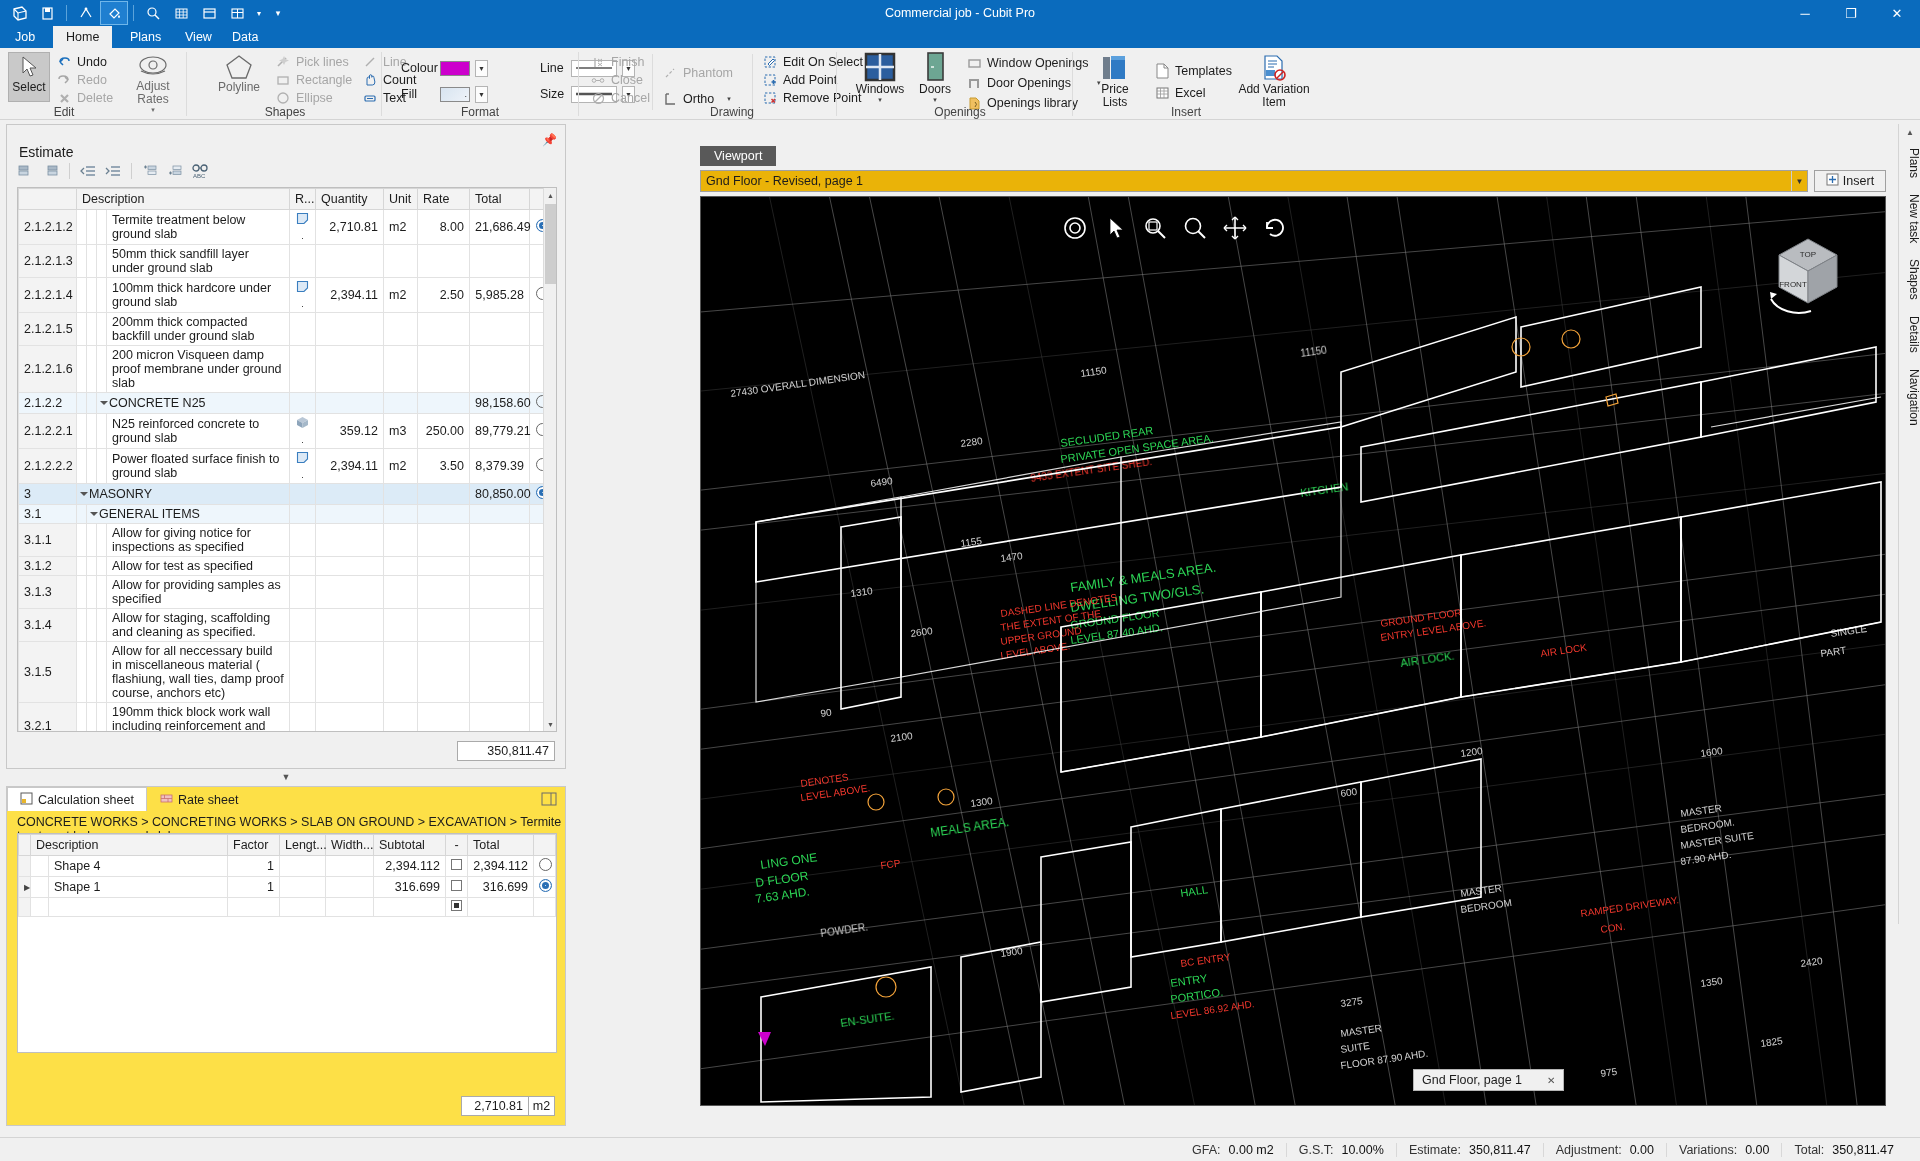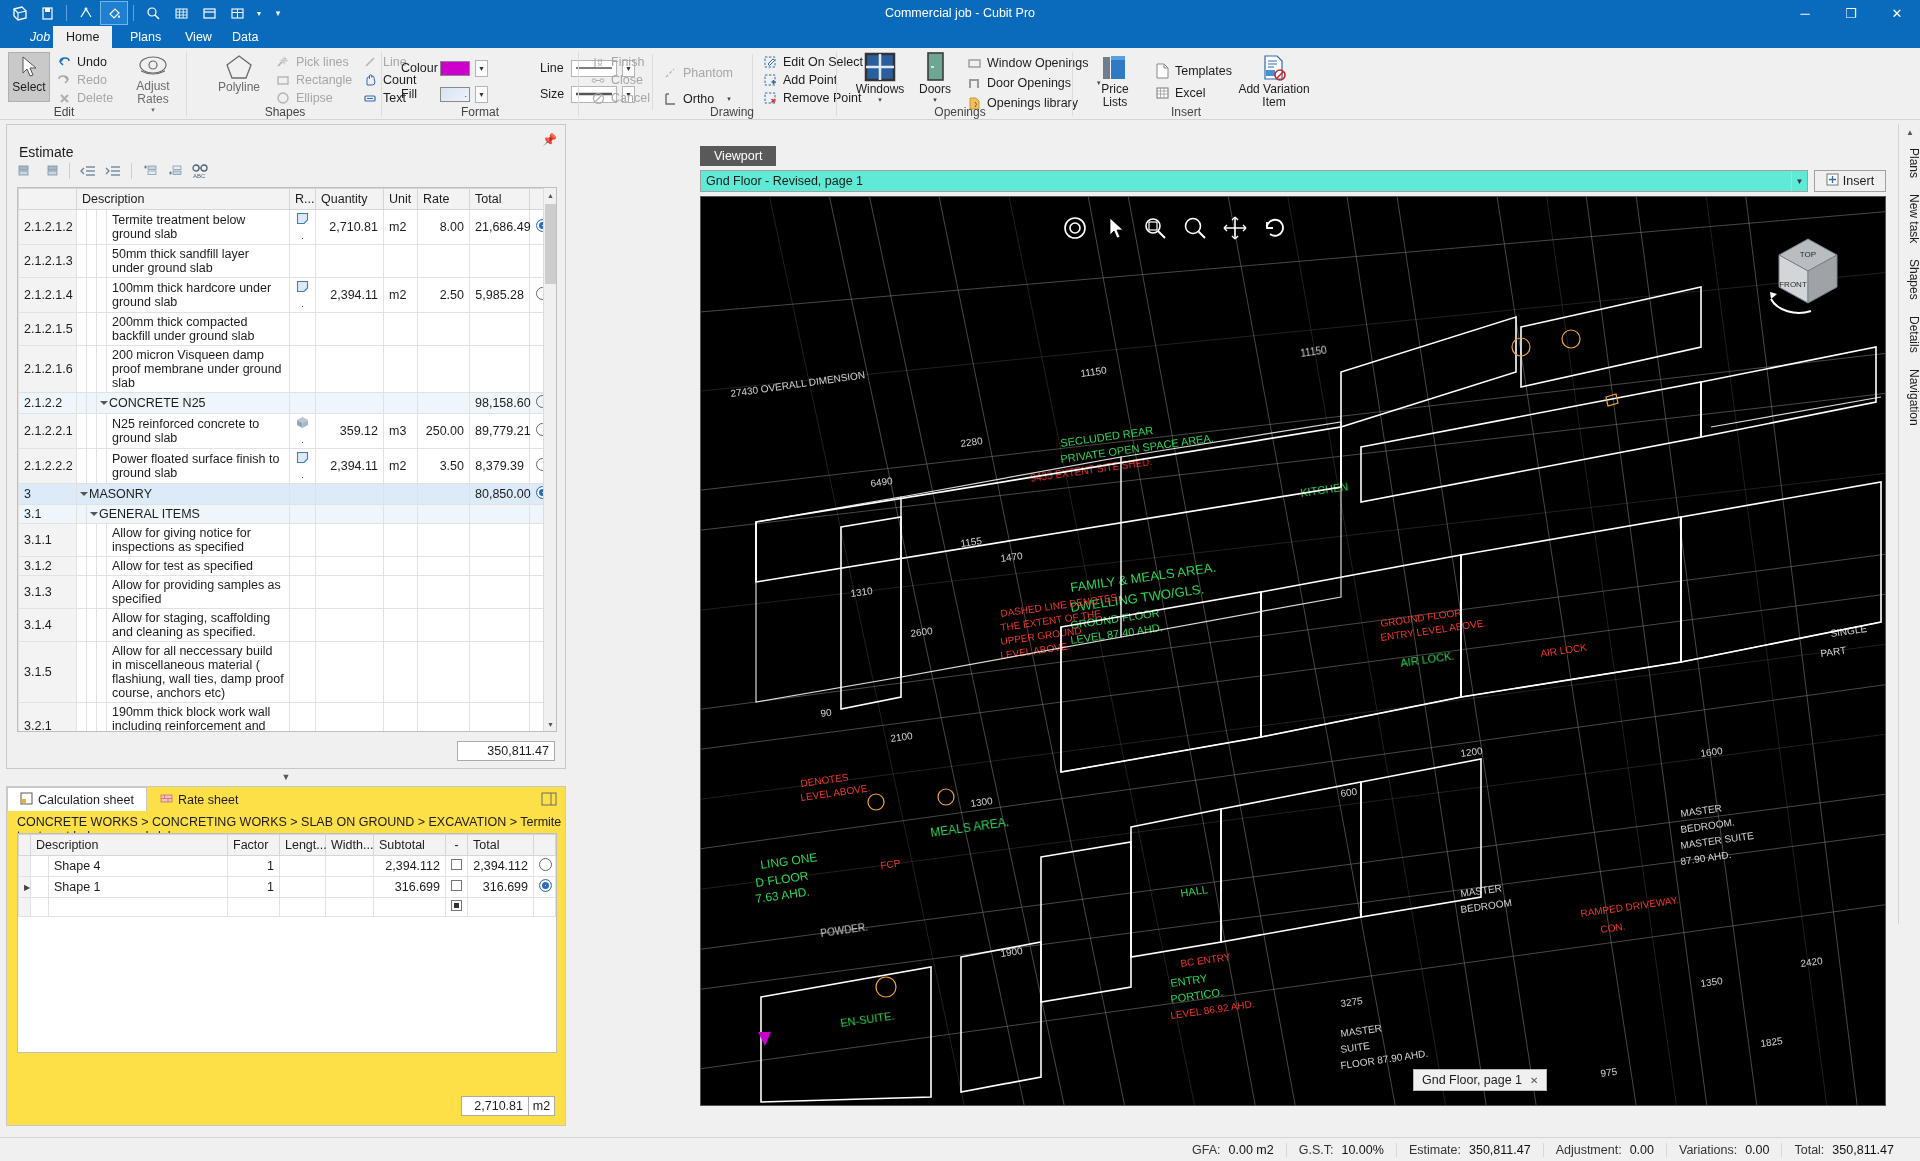--- a/index.html
+++ b/index.html
@@ -105,35 +105,35 @@
   .chk.filled:after { content:''; position:absolute; left:2px; top:2px; width:5px; height:5px; background:#333; }
   .calctotal { position:absolute; right:10px; bottom:9px; display:flex; gap:0; align-items:center; }
   .calctotal .v { width:68px; height:20px; border:1px solid #aaa; background:#fff;
     text-align:right; line-height:19px; padding-right:5px; font-size:12.5px; }
   .calctotal .u { width:26px; height:20px; border:1px solid #aaa; border-left:none; background:#fff;
     text-align:center; line-height:19px; font-size:12.5px; }
   .vptabrow { position:absolute; left:700px; top:146px; width:1186px; height:20px; }
   .vptab { height:20px; padding:0 14px; background:#595959; color:#fff; font-size:12.5px;
     display:inline-flex; align-items:center; cursor:pointer; }
   .pagebar { position:absolute; left:700px; top:170px; width:1186px; height:22px; display:flex; gap:6px; }
-  .pageinput { flex:1; height:22px; background:#5eead4; border:1px solid #a0a0a0; display:flex; align-items:center;
+  .pageinput { flex:1; height:22px; background:#eab308; border:1px solid #a0a0a0; display:flex; align-items:center;
     padding-left:5px; font-size:12.5px; }
   .pagecombo { width:16px; height:20px; display:flex; align-items:center; justify-content:center;
     font-size:8px; color:#333; border-left:1px solid #ccc; }
   .insertbtn { width:72px; height:22px; background:#f0f0f0; border:1px solid #a0a0a0;
     display:flex; align-items:center; justify-content:center; gap:4px; font-size:12.5px; cursor:pointer; }
   .canvas { position:absolute; left:700px; top:196px; width:1186px; height:910px;
     background:#000; overflow:hidden; border:1px solid #555; }
   .vptoolbar { position:absolute; left:1150px; top:206px; height:38px; display:flex; gap:12px;
     align-items:center; z-index:20; }
   .vptoolbar .vt { width:28px; height:28px; display:flex; align-items:center; justify-content:center;
     color:#fff; cursor:pointer; }
   .viewcube { position:absolute; right:40px; top:238px; width:84px; height:84px; z-index:20; }
   .pagetab { position:absolute; left:712px; bottom:14px; height:22px; background:#f0f0f0;
-    border:1px solid #b5b5b5; display:flex; align-items:center; gap:8px; padding:0 8px;
+    border:1px solid #b5b5b5; display:flex; align-items:center; gap:25px; padding:0 8px;
     font-size:12.5px; z-index:25; }
 
   
   .rdock { position:absolute; right:0; top:124px; width:22px; height:800px; background:#f0f0f0;
     border-left:1px solid #d4d4d4; }
   .rdock .vitem { width:22px; writing-mode:vertical-rl; text-orientation:mixed;
     font-size:12px; color:#1c1c1c; padding:8px 0; cursor:pointer; text-align:center; }
   .rdock .caret { width:22px; height:16px; display:flex; align-items:center; justify-content:center;
     font-size:8px; color:#555; }
 
@@ -210,21 +210,21 @@
   </div>
   <div class="title-text">Commercial job - Cubit Pro</div>
   <div class="wbtns">
     <div class="wbtn">─</div>
     <div class="wbtn">❐</div>
     <div class="wbtn close">✕</div>
   </div>
 </div>
 
 <div class="tabbar">
-  <div class="tab" style="left:17px;font-style:italic;">Job</div>
+  <div class="tab" style="left:2px;">Job</div>
   <div class="tab active" style="left:53px;">Home</div>
   <div class="tab" style="left:117px;">Plans</div>
   <div class="tab" style="left:172px;">View</div>
   <div class="tab" style="left:219px;">Data</div>
 </div>
 
 <div class="helpicons">
   <span>ⓘ</span>
   <span>?</span>
   <span style="font-size:9px;">▴</span>

